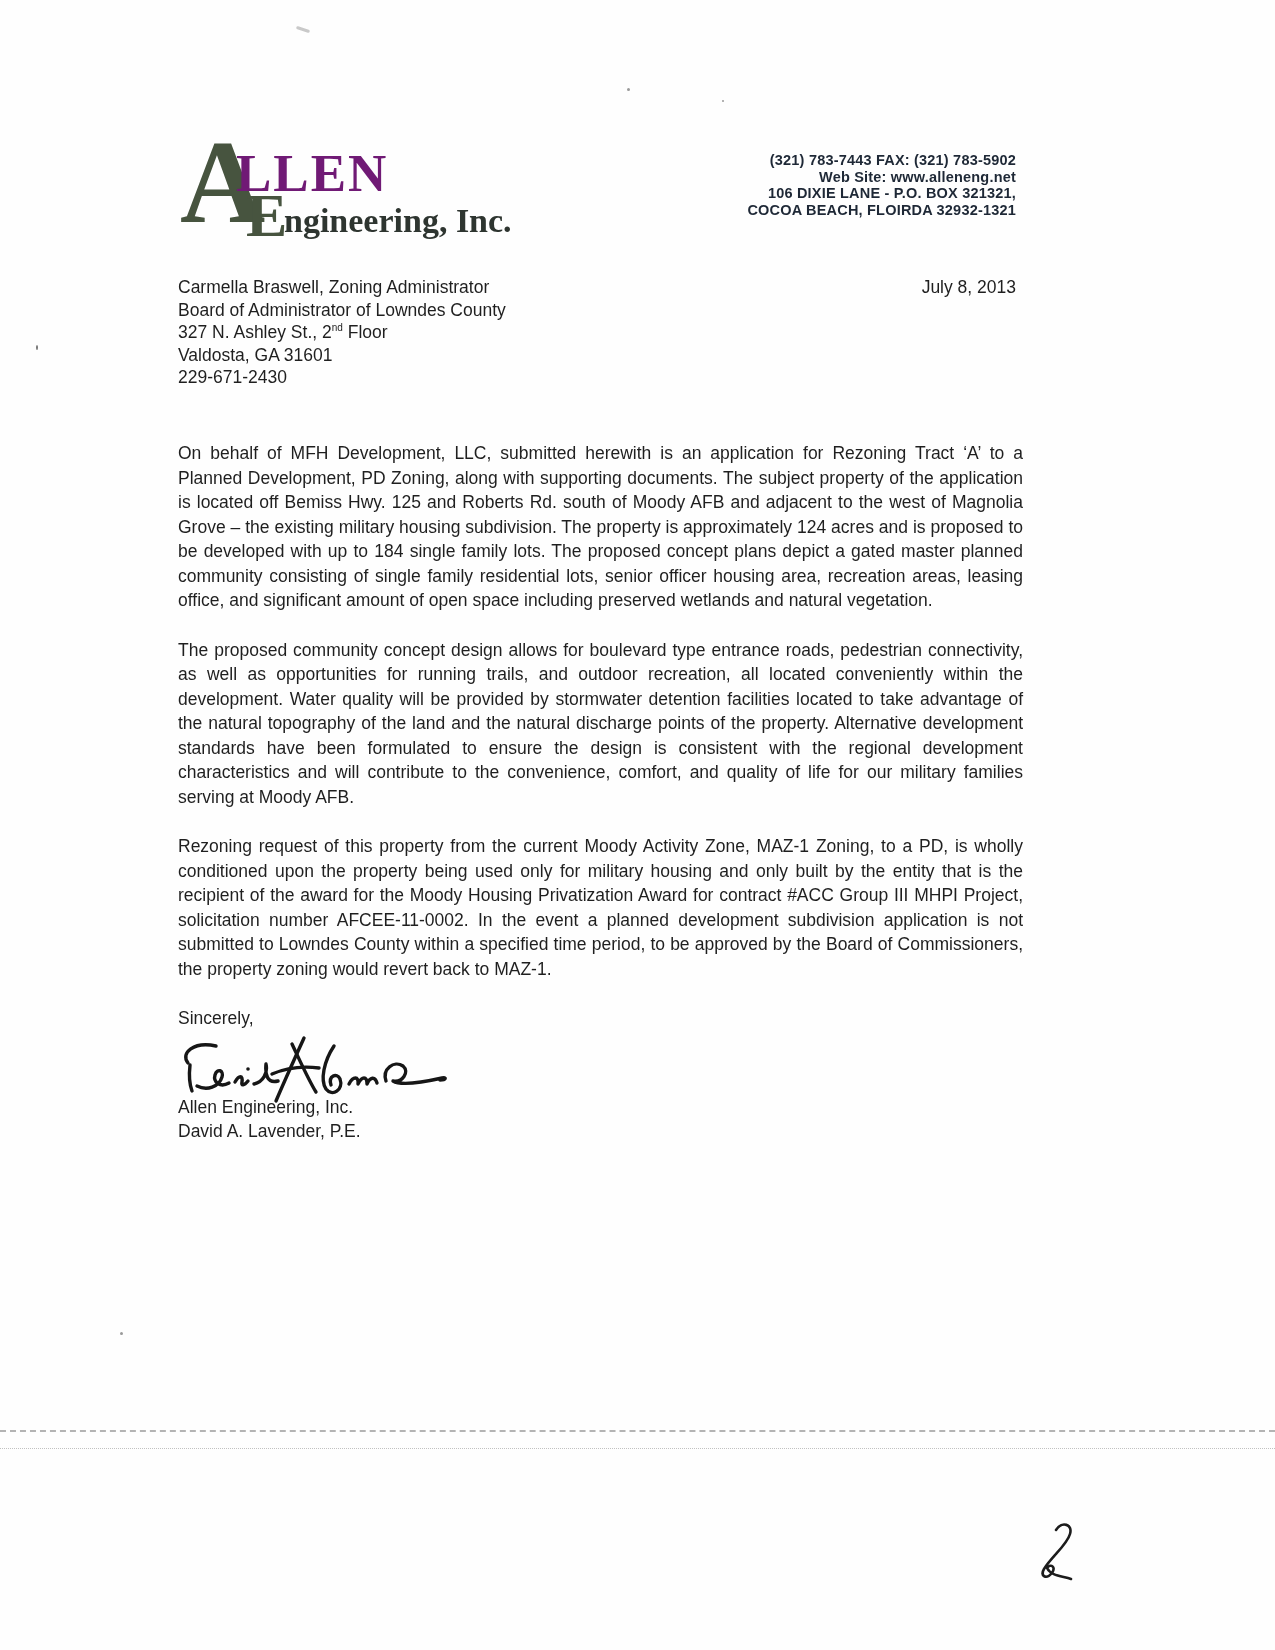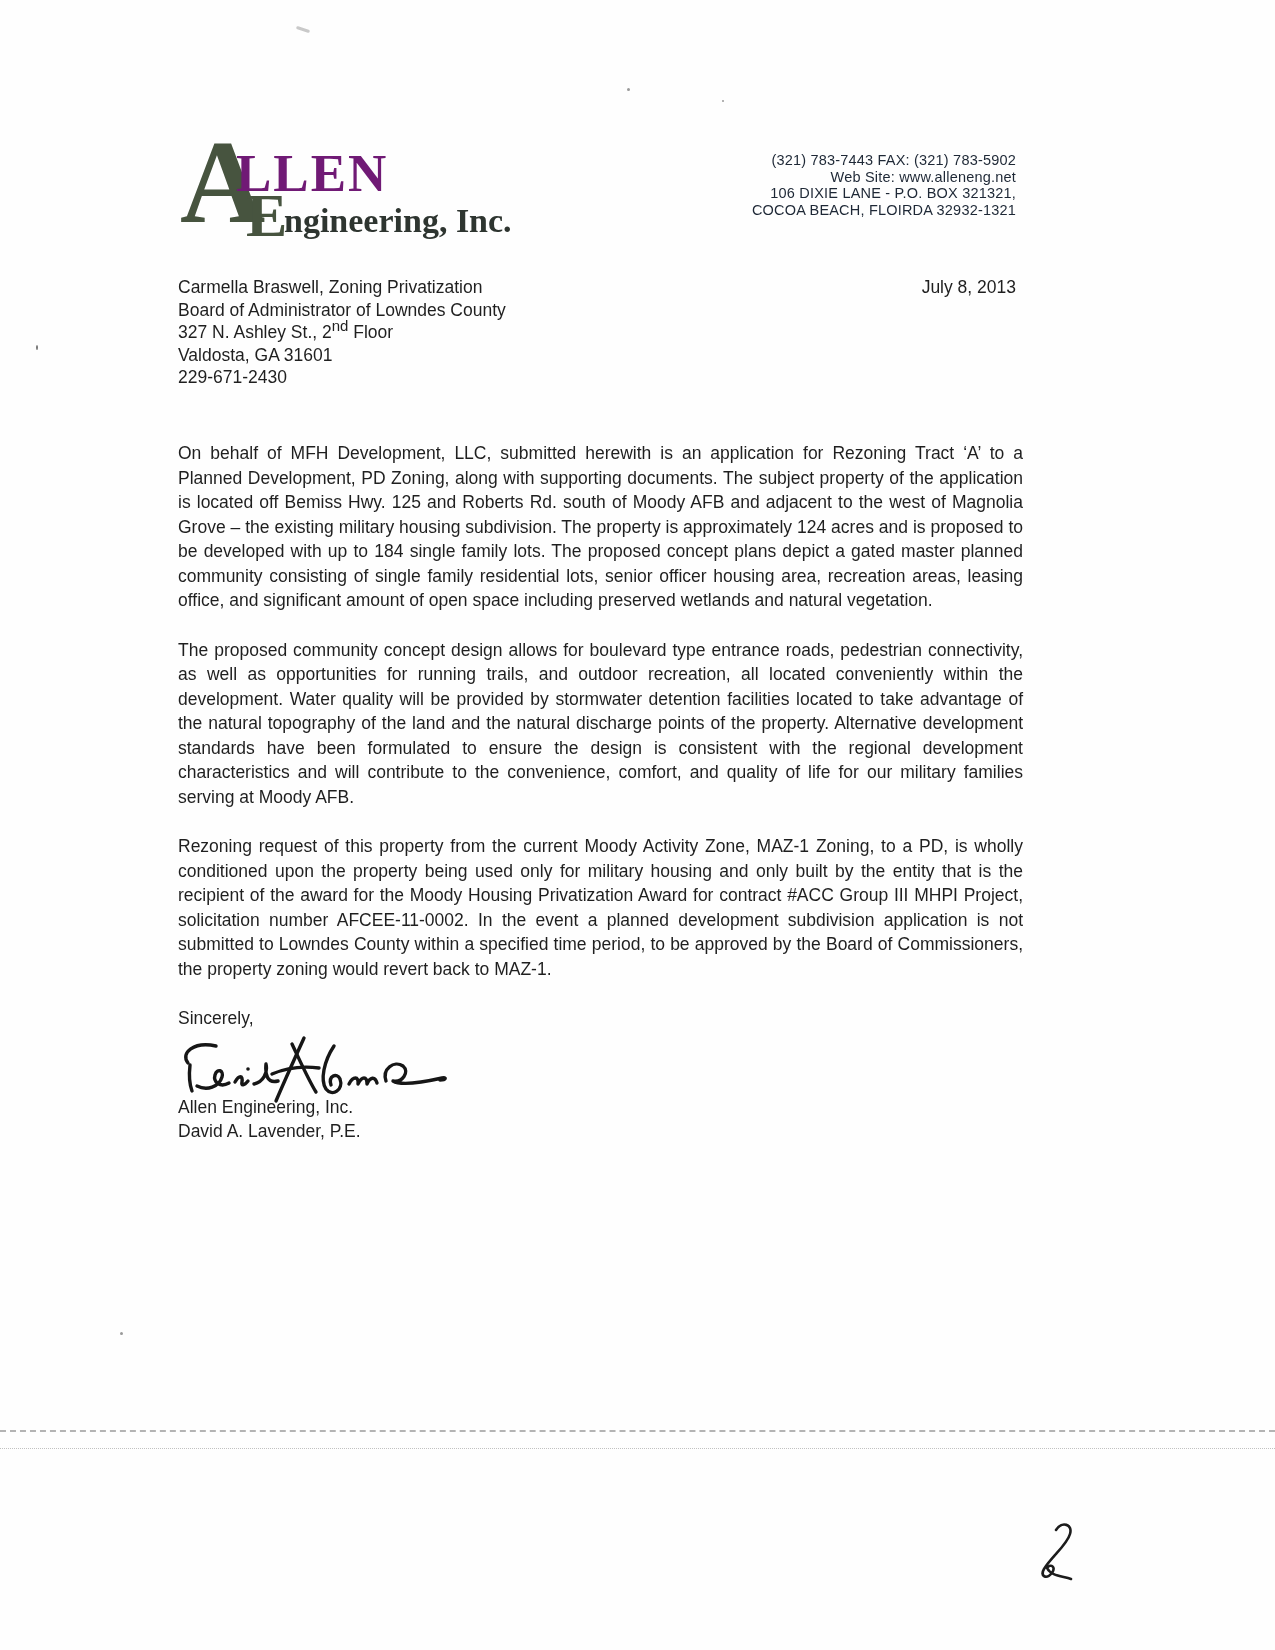--- a/index.html
+++ b/index.html
@@ -14,27 +14,27 @@
   }
   
   .logo{position:absolute;left:180px;top:142px;width:380px;height:105px;}
   .logo span{position:absolute;font-family:"Liberation Serif", serif;font-weight:bold;}
   .logo .big-a{left:0px;top:-18px;font-size:118px;line-height:118px;}
   .logo .allen{left:56px;top:5px;font-size:53px;line-height:53px;letter-spacing:2px;}
   .logo .big-e{left:66px;top:42px;font-size:62px;line-height:62px;}
   .logo .eng{left:104px;top:62px;font-size:34px;line-height:34px;}
   .contact{
     position:absolute;left:700px;top:152px;width:316px;
-    text-align:right;font-weight:normal;font-size:14.5px;line-height:16.5px;
+    text-align:right;font-weight:bold;font-size:14.5px;line-height:16.5px;
     letter-spacing:0.2px;
   }
   
   .date{position:absolute;left:870px;top:277px;width:146px;text-align:right;font-size:17.5px;}
   .recipient{position:absolute;left:178px;top:276px;font-size:17.5px;line-height:22.5px;}
-  .recipient sup{font-size:15px;vertical-align:super;line-height:0;}
+  .recipient sup{font-size:10px;vertical-align:super;line-height:0;}
   .letter-body{position:absolute;left:178px;top:441px;width:845px;font-size:17.5px;line-height:24.5px;}
   .re-line{margin:0 0 23px 0;}
   .salutation{margin:0 0 19px 0;}
   .letter-body p{margin:0 0 25px 0;text-align:justify;}
   .closing{margin:0;}
   .signature-wrap{position:relative;height:78px;margin:2px 0 -16px -4px;}
   .signer{margin:0;line-height:24.5px;}
   .attachments{margin-top:44px;text-align:left;}
   
   .noise-line-1{position:absolute;left:0;top:1430px;width:1275px;border-top:2px dashed #8d8d8d;opacity:.65;}
@@ -62,21 +62,21 @@
   <div class="contact" style="color:#1e2836">
     <div>(321) 783-7443  FAX: (321) 783-5902</div>
     <div>Web Site: www.alleneng.net</div>
     <div>106 DIXIE LANE - P.O. BOX 321321,</div>
     <div>COCOA BEACH, FLOIRDA 32932-1321</div>
   </div>
 
   <div class="date">July 8, 2013</div>
 
   <div class="recipient">
-    <div>Carmella Braswell, Zoning Privatization</div>
+    <div>Carmella Braswell, Zoning Administrator</div>
     <div>Board of Administrator of Lowndes County</div>
     <div><span>327 N. Ashley St., 2</span><sup>nd</sup><span> Floor</span></div>
     <div>Valdosta, GA  31601</div>
     <div>229-671-2430</div>
   </div>
 
   <div class="letter-body">
     <p>On behalf of MFH Development, LLC, submitted herewith is an application for Rezoning Tract ‘A’ to a Planned Development, PD Zoning, along with supporting documents. The subject property of the application is located off Bemiss Hwy. 125 and Roberts Rd. south of Moody AFB and adjacent to the west of Magnolia Grove – the existing military housing subdivision. The property is approximately 124 acres and is proposed to be developed with up to 184 single family lots. The proposed concept plans depict a gated master planned community consisting of single family residential lots, senior officer housing area, recreation areas, leasing office, and significant amount of open space including preserved wetlands and natural vegetation.</p>
     <p>The proposed community concept design allows for boulevard type entrance roads, pedestrian connectivity, as well as opportunities for running trails, and outdoor recreation, all located conveniently within the development. Water quality will be provided by stormwater detention facilities located to take advantage of the natural topography of the land and the natural discharge points of the property. Alternative development standards have been formulated to ensure the design is consistent with the regional development characteristics and will contribute to the convenience, comfort, and quality of life for our military families serving at Moody AFB.</p>
     <p>Rezoning request of this property from the current Moody Activity Zone, MAZ-1 Zoning, to a PD, is wholly conditioned upon the property being used only for military housing and only built by the entity that is the recipient of the award for the Moody Housing Privatization Award for contract #ACC Group III MHPI Project, solicitation number AFCEE-11-0002. In the event a planned development subdivision application is not submitted to Lowndes County within a specified time period, to be approved by the Board of Commissioners, the property zoning would revert back to MAZ-1.</p>

